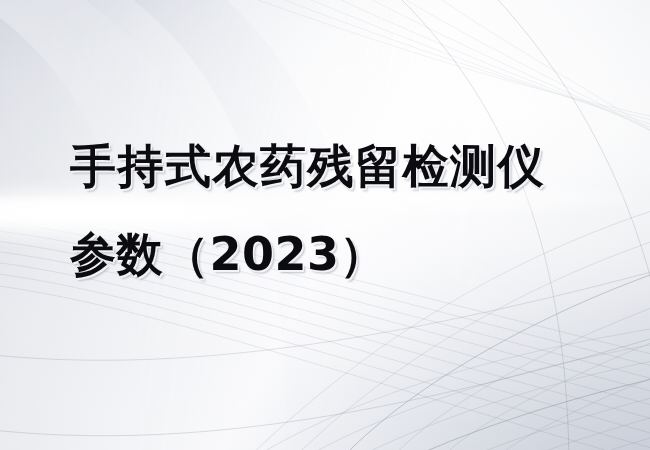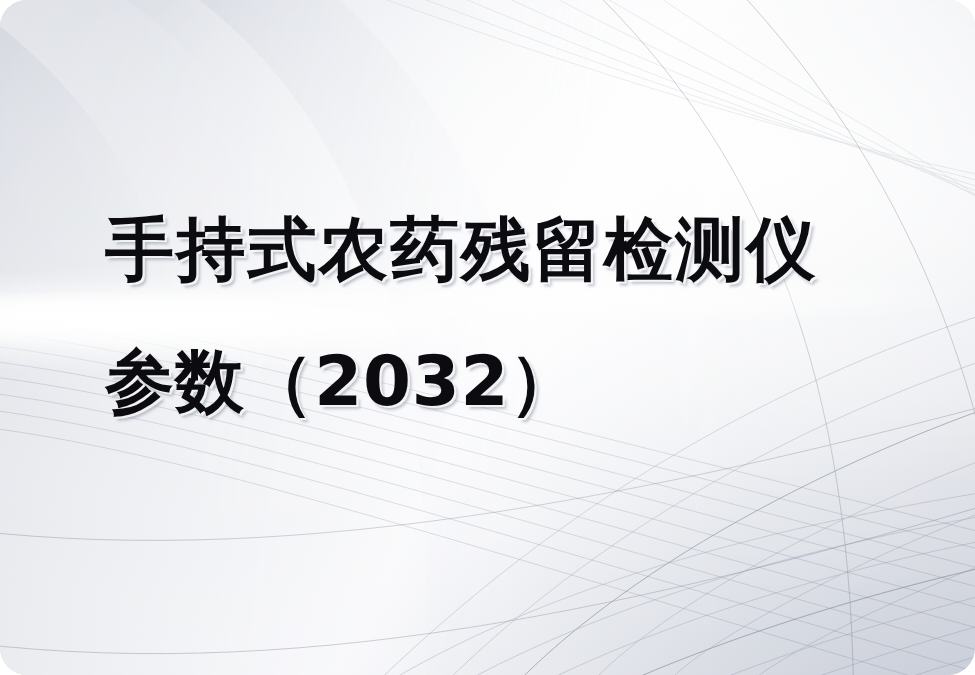--- a/index.html
+++ b/index.html
@@ -10,21 +10,20 @@
   }
 
   
   #slide {
     position: relative;
     width: 650px;
     height: 450px;
     overflow: hidden;
     background: #e6e8ec;
     font-family: "DejaVu Sans", "Liberation Sans", sans-serif;
-    border-radius: 18px;
     -webkit-font-smoothing: antialiased;
   }
 
   
   .layer {
     position: absolute;
     inset: 0;
     pointer-events: none;
   }
 
@@ -259,16 +258,16 @@
       </g>
     </svg>
   </div>
 
   <div class="layer" id="bg-streak"></div>
   <div class="layer" id="bg-streak2"></div>
   <div class="layer" id="bg-haze"></div>
 
   <div id="title-block">
     <div class="title-line" id="title-line-1">手持式农药残留检测仪</div>
-    <div class="title-line" id="title-line-2">参数（2032）</div>
+    <div class="title-line" id="title-line-2">参数（2023）</div>
   </div>
 
 </div>
 
 </body></html>

